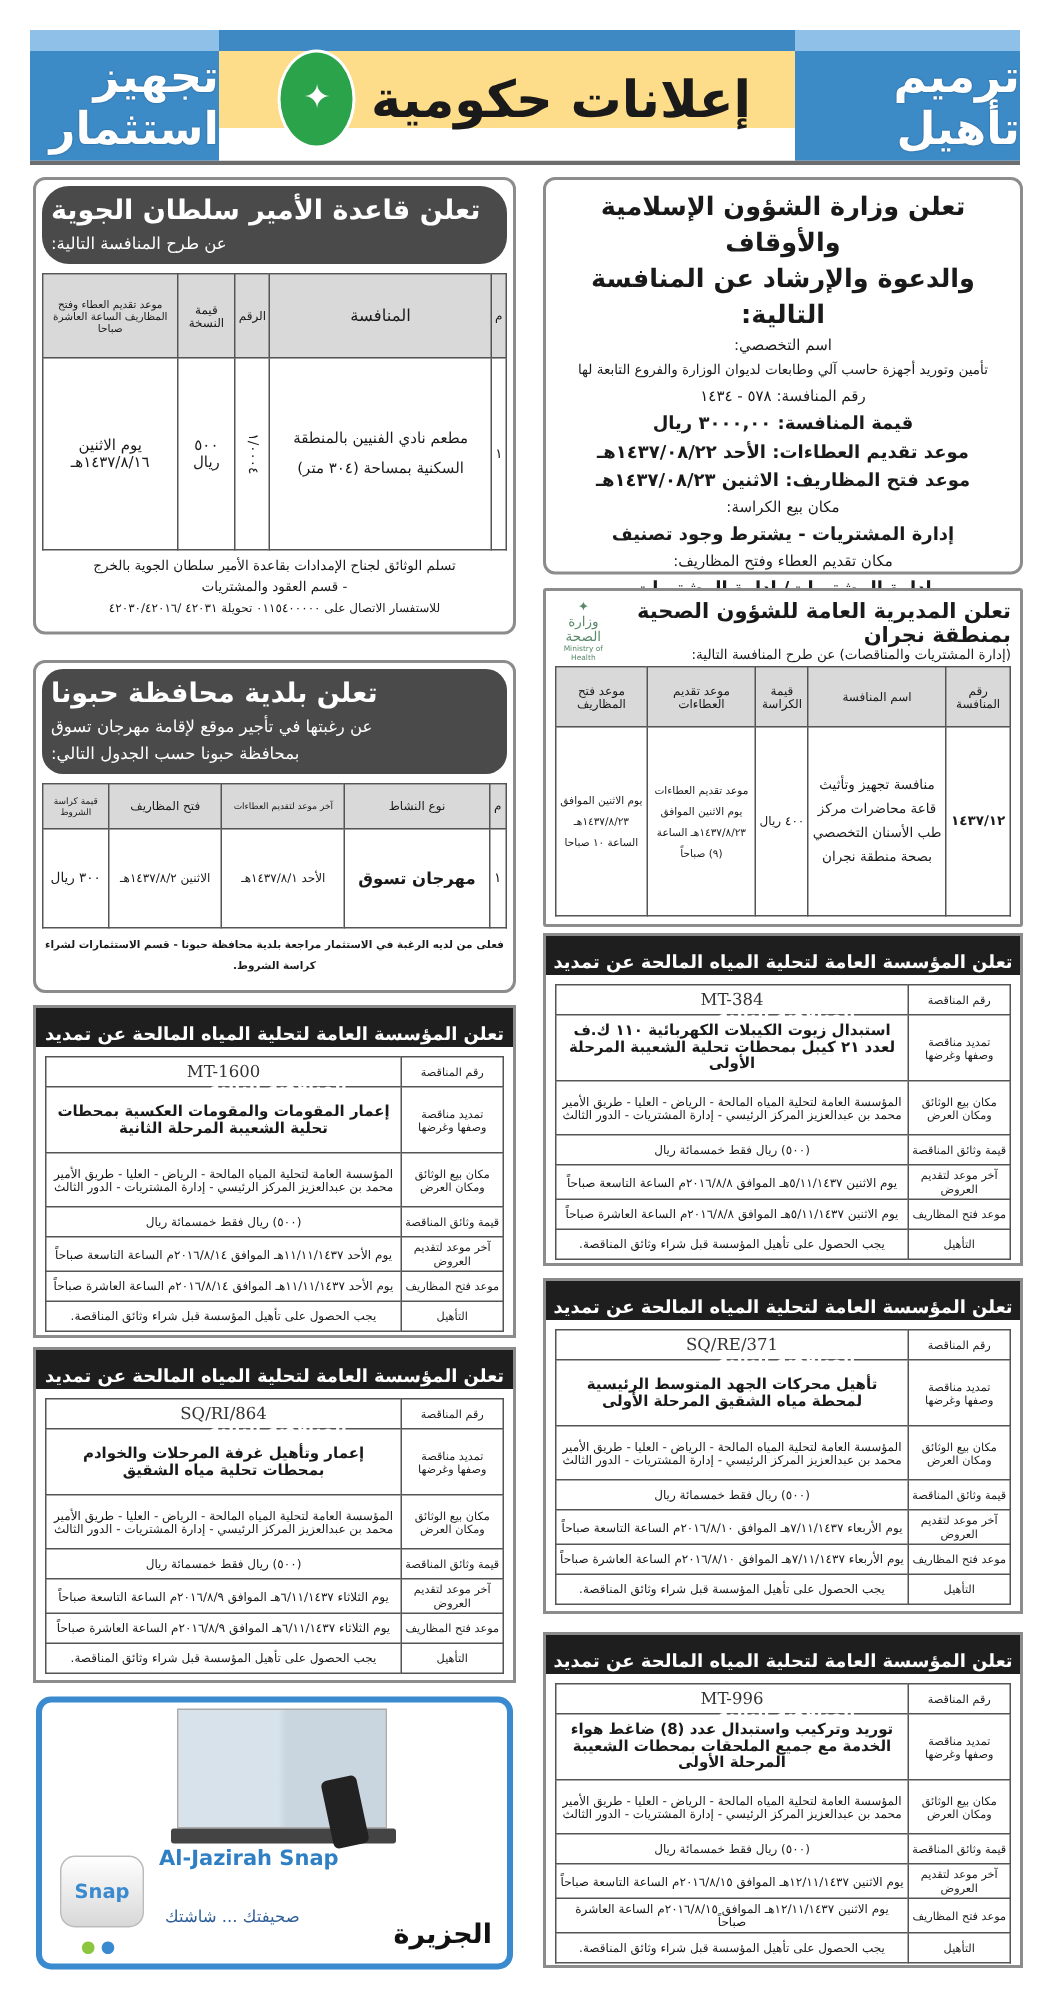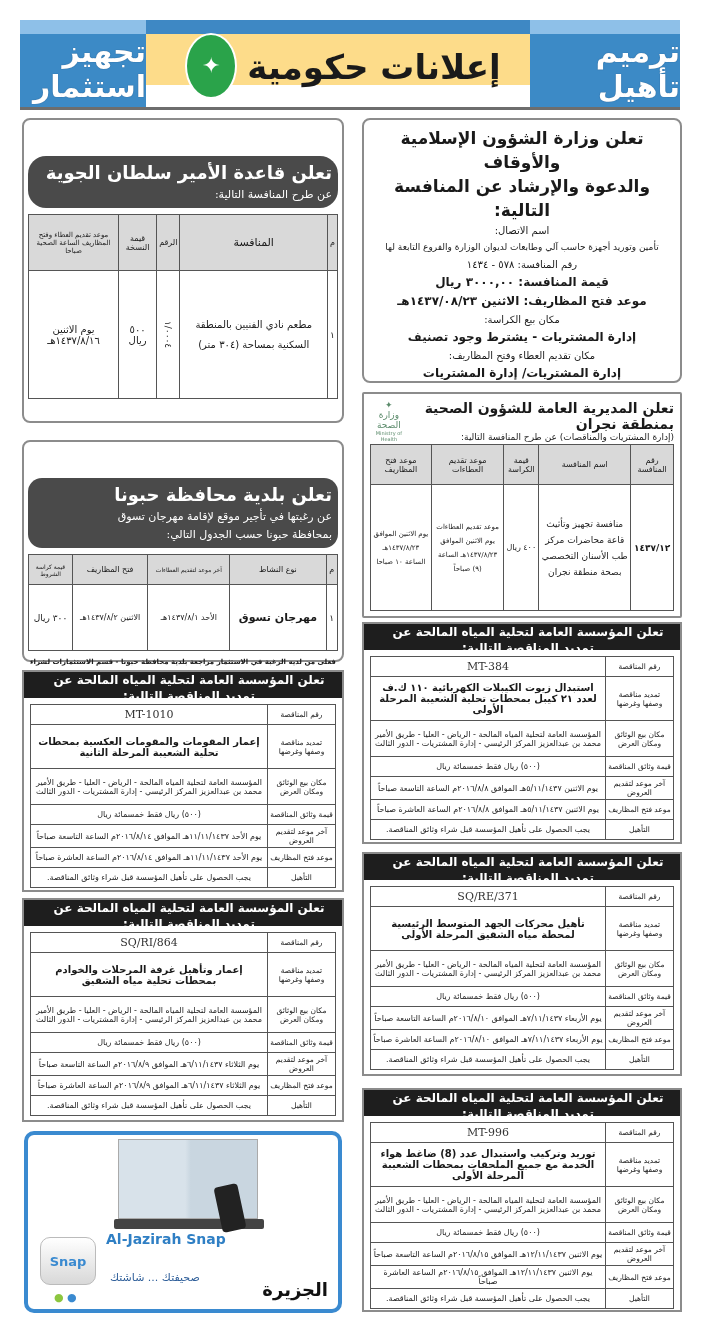--- a/index.html
+++ b/index.html
@@ -22,38 +22,38 @@
   .tbl th { background: #d9d9d9; font-weight: normal; font-size: 8px; }
 
   
   #ad-awqaf { left: 362px; top: 118px; width: 320px; height: 265px; text-align: center; padding: 6px 8px; }
   #ad-awqaf .h { font-size: 17px; font-weight: bold; line-height: 24px; }
   #ad-awqaf .l { font-size: 10px; line-height: 17px; }
   #ad-awqaf .b { font-size: 12px; font-weight: bold; line-height: 19px; }
 
   
   #ad-airbase { left: 22px; top: 118px; width: 322px; height: 305px; padding: 4px; }
-  .darkhead { background: #4a4a4a; color: #fff; border-radius: 18px; text-align: right; padding: 4px 6px; margin-top: 32px; }
+  .darkhead { background: #4a4a4a; color: #fff; border-radius: 18px; text-align: left; padding: 4px 6px; }
   .darkhead .h { font-size: 18px; font-weight: bold; line-height: 26px; }
   .darkhead .s { font-size: 11px; line-height: 18px; }
   .foot { font-size: 9px; text-align: center; line-height: 14px; margin-top: 4px; }
 
   
   #ad-najran { left: 362px; top: 392px; width: 320px; height: 226px; padding: 4px 6px; border-radius: 2px; }
   #ad-najran .hdr { display: flex; align-items: center; justify-content: space-between; height: 46px; }
   #ad-najran .h { font-size: 14px; font-weight: bold; }
   #ad-najran .s { font-size: 9px; }
   .moh { width: 50px; text-align: center; color: #5a8a6a; font-size: 9px; }
 
   
   #ad-hubuna { left: 22px; top: 440px; width: 322px; height: 222px; padding: 4px; }
 
   
   .water { position: absolute; border: 2px solid #8c8c8c; background: #fff; padding: 0 0 4px 0; }
-  .water .wh { background: #1e1e1e; color: #fff; font-size: 12px; font-weight: bold; text-align: center; height: 26px; line-height: 16px; padding-left: 12px; }
+  .water .wh { background: #1e1e1e; color: #fff; font-size: 12px; font-weight: bold; text-align: center; height: 26px; line-height: 35px; }
   .water .tbl { width: calc(100% - 12px); margin: 6px 6px 0 6px; }
   .water .tbl td { font-size: 8px; height: 20px; }
   .water .tbl td.k { width: 68px; font-size: 7.5px; }
   .water .tbl td.code { font-family: "DejaVu Serif", serif; font-size: 11px; color: #333; }
   .water .tbl td.name { font-size: 10px; font-weight: bold; height: 44px; }
   .water .tbl td.addr { height: 36px; }
 
   #w384 { left: 362px; top: 622px; width: 320px; height: 222px; }
   #w1010 { left: 22px; top: 670px; width: 322px; height: 222px; }
   #w864 { left: 22px; top: 898px; width: 322px; height: 224px; }
@@ -83,54 +83,60 @@
     <div class="emblem">✦</div>
   </div>
   <div class="sec left">
       <span>تجهيز استثمار</span>
     </div>
 </div>
 
 <div class="box" id="ad-awqaf">
   <div class="h">تعلن وزارة الشؤون الإسلامية والأوقاف</div>
   <div class="h">والدعوة والإرشاد عن المنافسة التالية:</div>
-  <div class="l">اسم الاتصال:</div>
+  <div class="l">اسم التخصصي:</div>
   <div class="l" style="font-size:9px">تأمين وتوريد أجهزة حاسب آلي وطابعات لديوان الوزارة والفروع التابعة لها</div>
   <div class="l">رقم المنافسة: ٥٧٨ - ١٤٣٤</div>
   <div class="b">قيمة المنافسة: ٣٠٠٠,٠٠ ريال</div>
+  <div class="b">موعد تقديم العطاءات: الأحد ١٤٣٧/٠٨/٢٢هـ</div>
   <div class="b">موعد فتح المظاريف: الاثنين ١٤٣٧/٠٨/٢٣هـ</div>
   <div class="l">مكان بيع الكراسة:</div>
   <div class="b">إدارة المشتريات - يشترط وجود تصنيف</div>
   <div class="l">مكان تقديم العطاء وفتح المظاريف:</div>
   <div class="b">إدارة المشتريات/ إدارة المشتريات</div>
 </div>
 
 <div class="box" id="ad-airbase">
   <div class="darkhead">
     <div class="h">تعلن قاعدة الأمير سلطان الجوية</div>
     <div class="s">عن طرح المنافسة التالية:</div>
   </div>
   <table class="tbl" style="margin-top:6px">
     <tbody>
         <tr style="height:56px">
       <th>م</th>
       <th style="font-size:11px">المنافسة</th>
       <th>الرقم</th>
       <th>قيمة النسخة</th>
-      <th style="width:90px;font-size:7px">موعد تقديم العطاء وفتح المظاريف الساعة الصحية صباحا</th>
+      <th style="width:90px;font-size:7px">موعد تقديم العطاء وفتح المظاريف الساعة العاشرة صباحا</th>
     </tr>
     <tr style="height:128px">
       <td>١</td>
       <td style="font-size:10px;line-height:20px">مطعم نادي الفنيين بالمنطقة السكنية بمساحة (٣٠٤ متر)</td>
       <td style="writing-mode:vertical-rl">١/٠٠٠٤</td>
       <td style="font-size:10px">٥٠٠ ريال</td>
       <td style="font-size:10px">يوم الاثنين ١٤٣٧/٨/١٦هـ</td>
     </tr>
   </tbody>
     </table>
+  <div class="foot">
+    <div>تسلم الوثائق لجناح الإمدادات بقاعدة الأمير سلطان الجوية بالخرج</div>
+    <div>- قسم العقود والمشتريات</div>
+    <div style="font-size:8px">للاستفسار الاتصال على ٠١١٥٤٠٠٠٠٠ تحويلة ٤٢٠٣١ /٤٢٠٣٠/٤٢٠١٦</div>
+  </div>
 </div>
 
 <div class="box" id="ad-najran">
   <div class="hdr">
     <div>
       <div class="h">تعلن المديرية العامة للشؤون الصحية بمنطقة نجران</div>
       <div class="s">(إدارة المشتريات والمناقصات) عن طرح المنافسة التالية:</div>
     </div>
     <div class="moh">
       <div>✦</div>
@@ -220,21 +226,21 @@
   </tbody>
     </table>
 </div>
 
 <div class="water" id="w1010">
   <div class="wh">تعلن المؤسسة العامة لتحلية المياه المالحة عن تمديد المناقصة التالية:</div>
   <table class="tbl">
     <tbody>
         <tr>
           <td class="k">رقم المناقصة</td>
-          <td class="code">MT-1010</td>
+          <td class="code">MT-1600</td>
         </tr>
     <tr>
           <td class="k">تمديد مناقصة وصفها وغرضها</td>
           <td class="name">إعمار المقومات والمقومات العكسية بمحطات تحلية الشعيبة المرحلة الثانية</td>
         </tr>
     <tr>
           <td class="k">مكان بيع الوثائق ومكان العرض</td>
           <td class="addr">المؤسسة العامة لتحلية المياه المالحة - الرياض - العليا - طريق الأمير محمد بن عبدالعزيز المركز الرئيسي - إدارة المشتريات - الدور الثالث</td>
         </tr>
     <tr>

